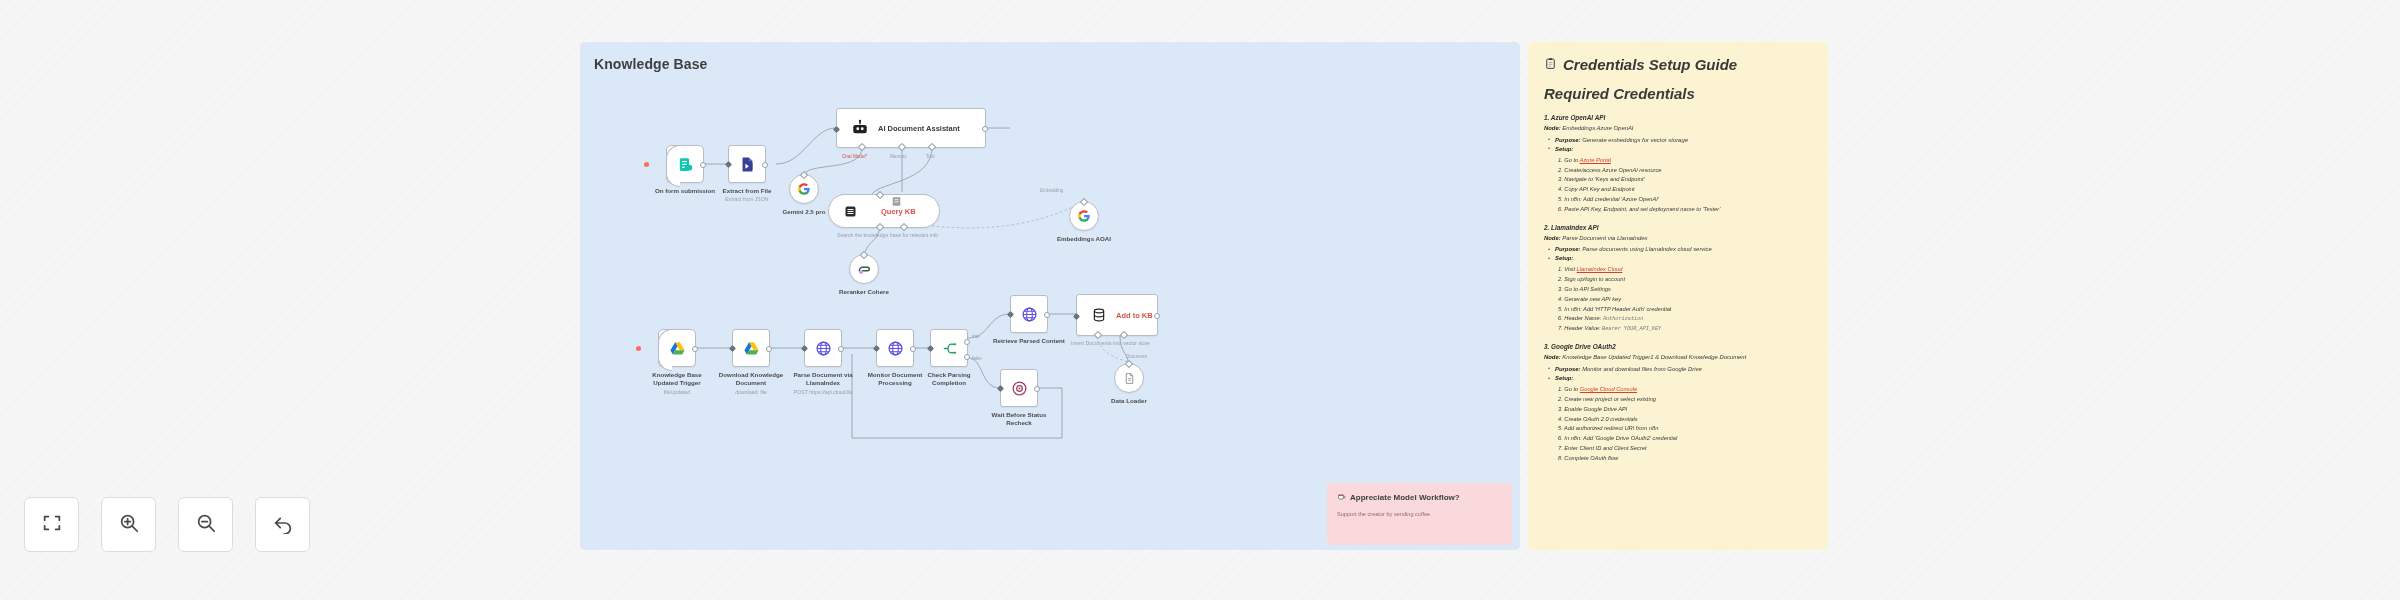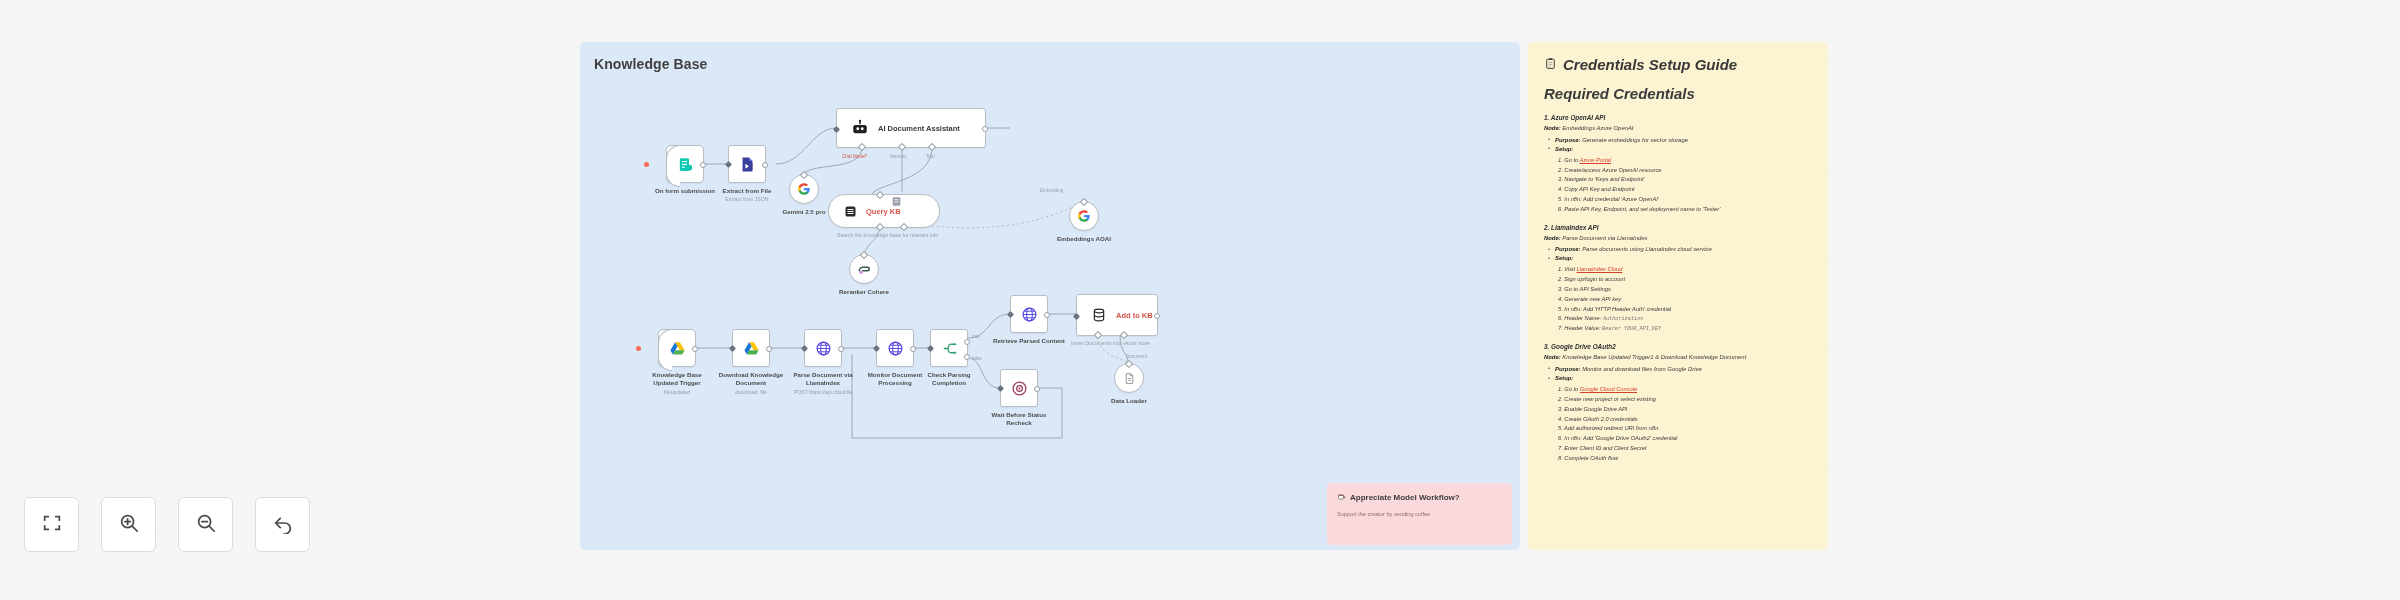--- a/index.html
+++ b/index.html
@@ -256,21 +256,21 @@
 
     <div class="node pill" style="left:248px; top:152px; width:112px;">
       <span class="node-icon">
         <svg width="15" height="15" viewBox="0 0 24 24">
             <rect x="4" y="4" width="16" height="16" rx="3" fill="#2b2b2b"></rect>
             <rect x="7" y="8" width="10" height="1.6" rx=".8" fill="#fff"></rect>
             <rect x="7" y="11.2" width="10" height="1.6" rx=".8" fill="#fff"></rect>
             <rect x="7" y="14.4" width="10" height="1.6" rx=".8" fill="#fff"></rect>
           </svg>
       </span>
-      <span class="node-inline-label" style="color:#d4554a;">Query KB</span>
+      <span class="node-inline-label" style="color:#d4554a;margin-left:15px;">Query KB</span>
       <span class="port diamond" style="left:48px; top:-3px;"></span>
       <span class="port diamond" style="left:48px; bottom:-3px;"></span>
       <span class="port diamond" style="left:72px; bottom:-3px;"></span>
       <span class="node-sublabel" style="position:absolute; top:calc(100% + 4px); left:8px; white-space:nowrap;">Search the knowledge base for relevant info</span>
     </div>
 
     <div class="node round" style="left:269px; top:212px;">
       <span class="node-icon">
         <svg width="14" height="14" viewBox="0 0 24 24">
             <path d="M4 15c0-3.3 2.7-6 6-6h8c1.7 0 3 1.3 3 3s-1.3 3-3 3h-8" stroke="#39594d" stroke-width="2.6" fill="none" stroke-linecap="round"></path>

